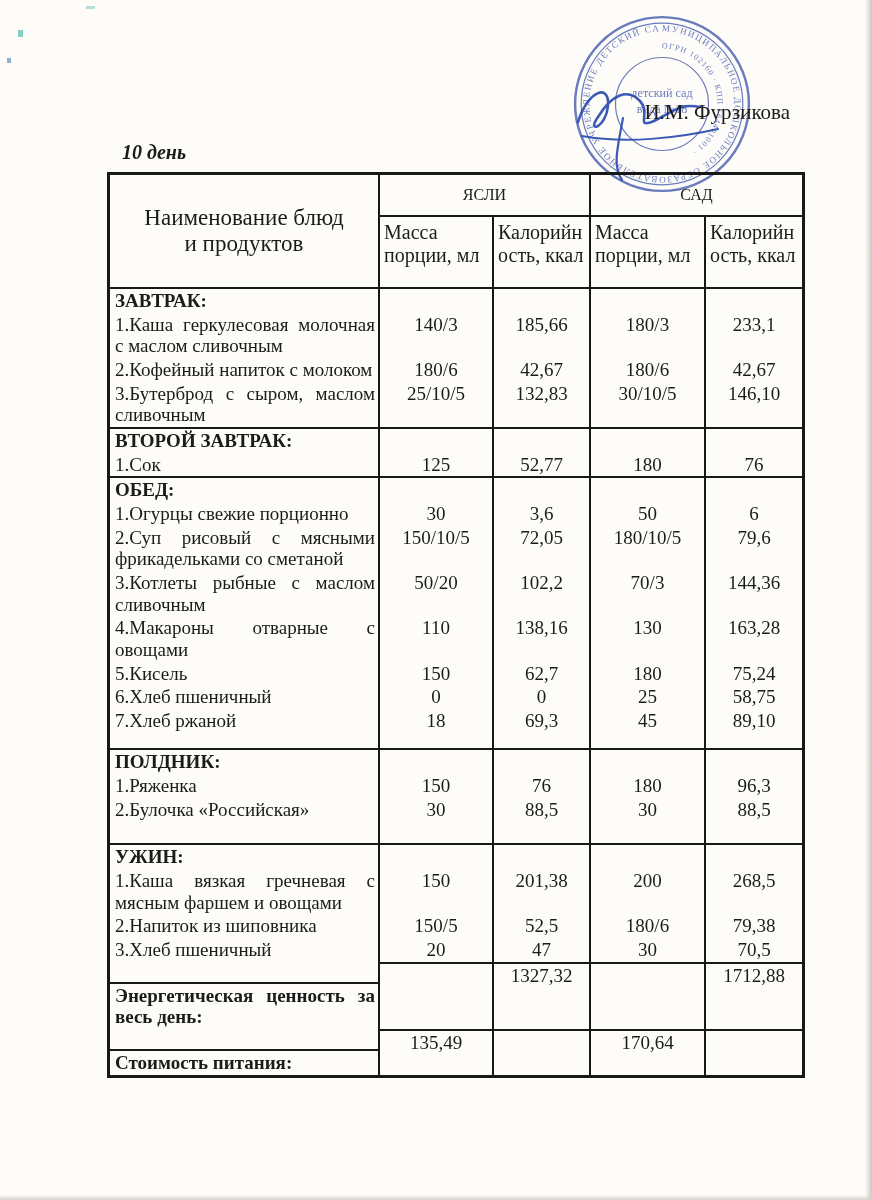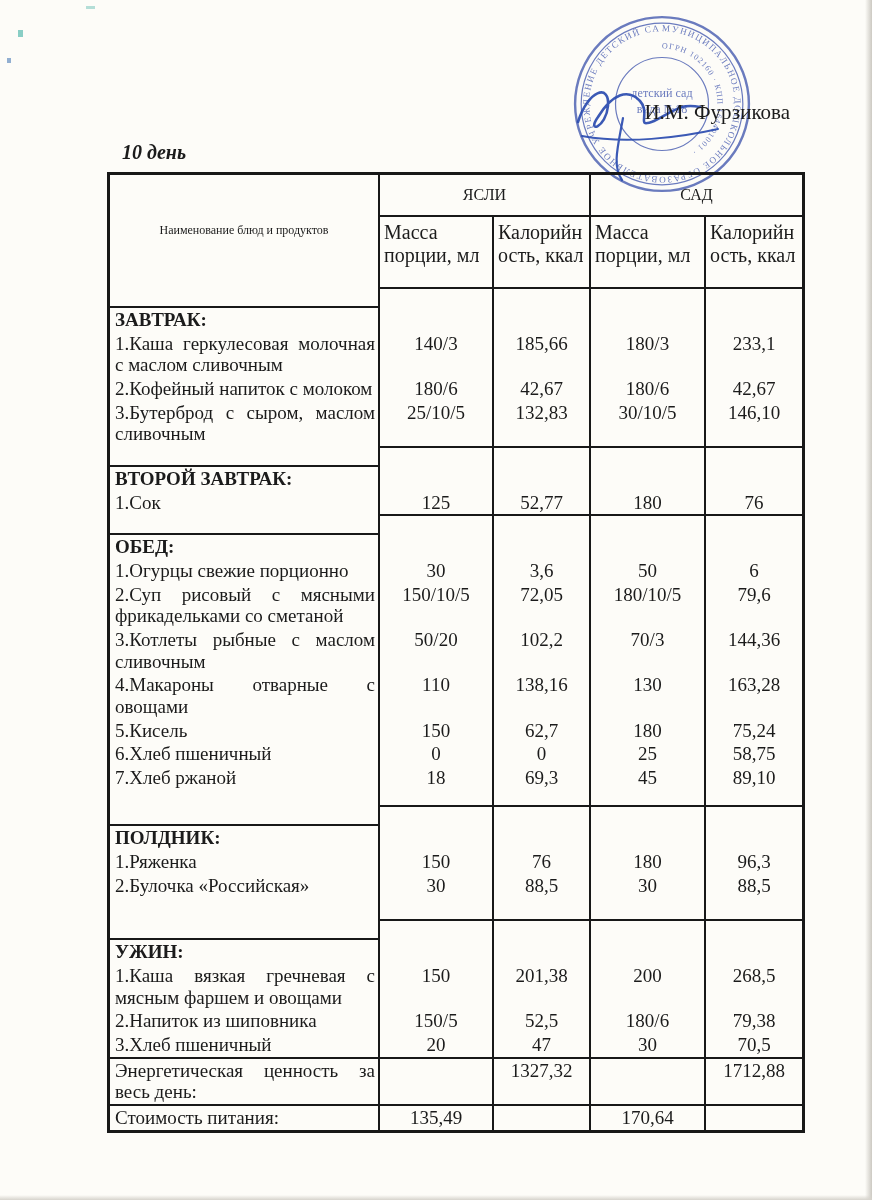--- a/index.html
+++ b/index.html
@@ -32,25 +32,25 @@
     border:3px solid #181818;
     font-size:19px; line-height:1.14;
     background:transparent;
   }
   .row { display:contents; }
   .c  { border-left:2px solid #181818; padding:1px 4px; min-width:0; overflow-wrap:break-word; }
   .c1 { border-left:none; }
   .n  { text-align:justify; padding:1px 3px 1px 5px; }
   .v  { text-align:center; padding-top:1px; }
   .st > .c { border-top:2px solid #181818; }
-  .title { font-weight:bold;margin-top:19px; }
-  .sum   { font-weight:normal; }
+  .title { font-weight:bold; }
+  .sum   { font-weight:bold;margin-top:20px; }
 
   .hname { grid-row:1/3; grid-column:1; display:flex; align-items:center; justify-content:center;
-           text-align:center; font-size:12px; padding:4px 26px; }
+           text-align:center; font-size:23px; padding:4px 26px; }
   .hg    { display:flex; align-items:center; justify-content:center; font-size:16px; min-height:40px; }
   .hy { grid-column:2/4; grid-row:1; }
   .hs { grid-column:4/6; grid-row:1; }
   .h2 { border-top:2px solid #181818; text-align:left; font-size:20px; min-height:72px; padding-top:4px; }
   .g2 { grid-column:2; grid-row:2; } .g3 { grid-column:3; grid-row:2; }
   .g4 { grid-column:4; grid-row:2; } .g5 { grid-column:5; grid-row:2; }
 
   .sp  { height:16px; padding:0; }
   .sp2 { height:22px; padding:0; }
 </style>

